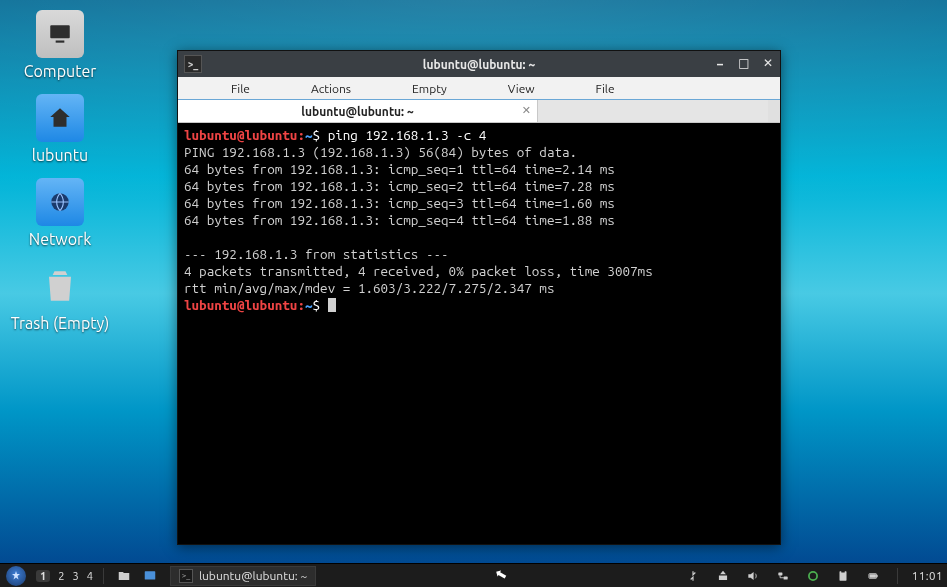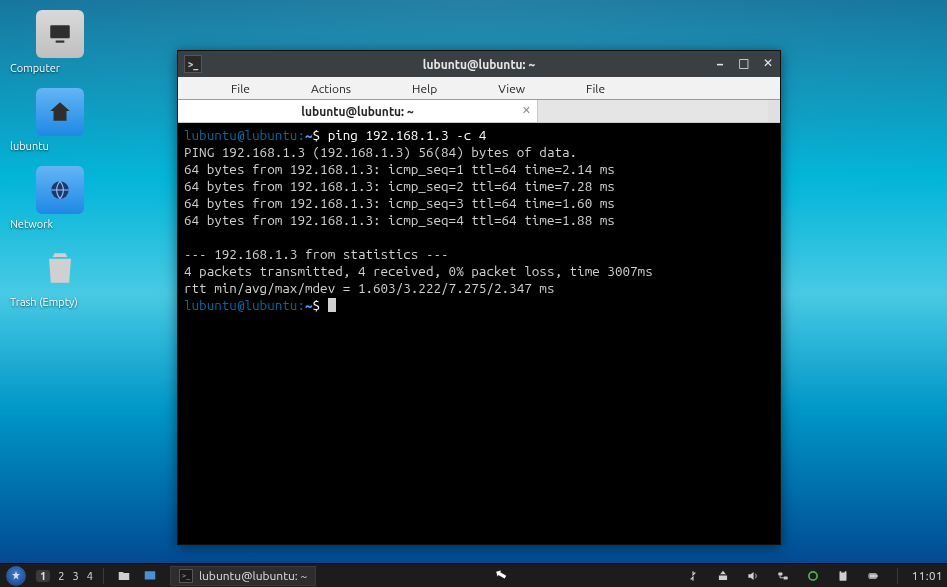--- a/index.html
+++ b/index.html
@@ -12,22 +12,22 @@
   body::before {
     content: "";
     position: absolute; inset: 0;
     background: radial-gradient(ellipse 200% 60% at 50% 0%, rgba(255,255,255,0.15), transparent 60%);
     pointer-events: none;
   }
 
   
   .desktop { position: absolute; left: 0; top: 0; width: 150px; }
   .desktop-icon {
-    width: 100px; text-align: left; color: #fff;
-    font-size: 11px; margin: 10px 10px 14px 10px;
+    width: 100px; text-align: center; color: #fff;
+    font-size: 16px; margin: 10px 10px 14px 10px;
     text-shadow: 0 1px 2px rgba(0,0,0,0.7);
     cursor: pointer;
   }
   .desktop-icon .icon-img {
     width: 48px; height: 48px; margin: 0 auto 4px auto;
     display: flex; align-items: center; justify-content: center;
     border-radius: 6px;
   }
   .icon-computer { background: linear-gradient(#d9d9d9,#bfbfbf); }
   .icon-install  { background: linear-gradient(#8bc34a,#689f38); }
@@ -81,21 +81,21 @@
   }
   .tabbar-rest { flex: 0 0 230px; background: #e5e5e5; }
 
   .terminal {
     position: absolute; left: 0; right: 0; top: 72px; bottom: 0;
     background: #000; color: #cfcfcf;
     font-family: "Ubuntu Mono","DejaVu Sans Mono",monospace;
     font-size: 13.5px; line-height: 17px;
     padding: 4px 6px; white-space: pre;
   }
-  .ps1-user { color: #0369a1; font-weight: normal; }
+  .ps1-user { color: #ef4444; font-weight: bold; }
   .ps1-path { color: #4aa3ff; font-weight: bold; }
   .cmd { color: #ffffff; }
   .out { color: #d0d0d0; }
   .cursor { display:inline-block; width:8px; height:14px; background:#d0d0d0; vertical-align:-2px; }
 
   
   .taskbar {
     position: absolute; left: 0; right: 0; bottom: 0; height: 24px;
     background: #1c1c1c; border-top: 1px solid #000;
     display: flex; align-items: center; color: #e0e0e0;
@@ -176,21 +176,21 @@
     <span>lubuntu@lubuntu: ~</span>
     <div class="title-controls">
       <span>–</span>
       <span>□</span>
       <span>✕</span>
     </div>
   </div>
   <div class="menubar">
     <span>File</span>
     <span>Actions</span>
-    <span>Help</span>
+    <span>Empty</span>
     <span>View</span>
     <span>File</span>
   </div>
   <div class="tabbar">
     <div class="tab">
       <span>lubuntu@lubuntu: ~</span>
       <span class="tab-close">✕</span>
     </div>
     <div class="tabbar-rest"></div>
   </div>

